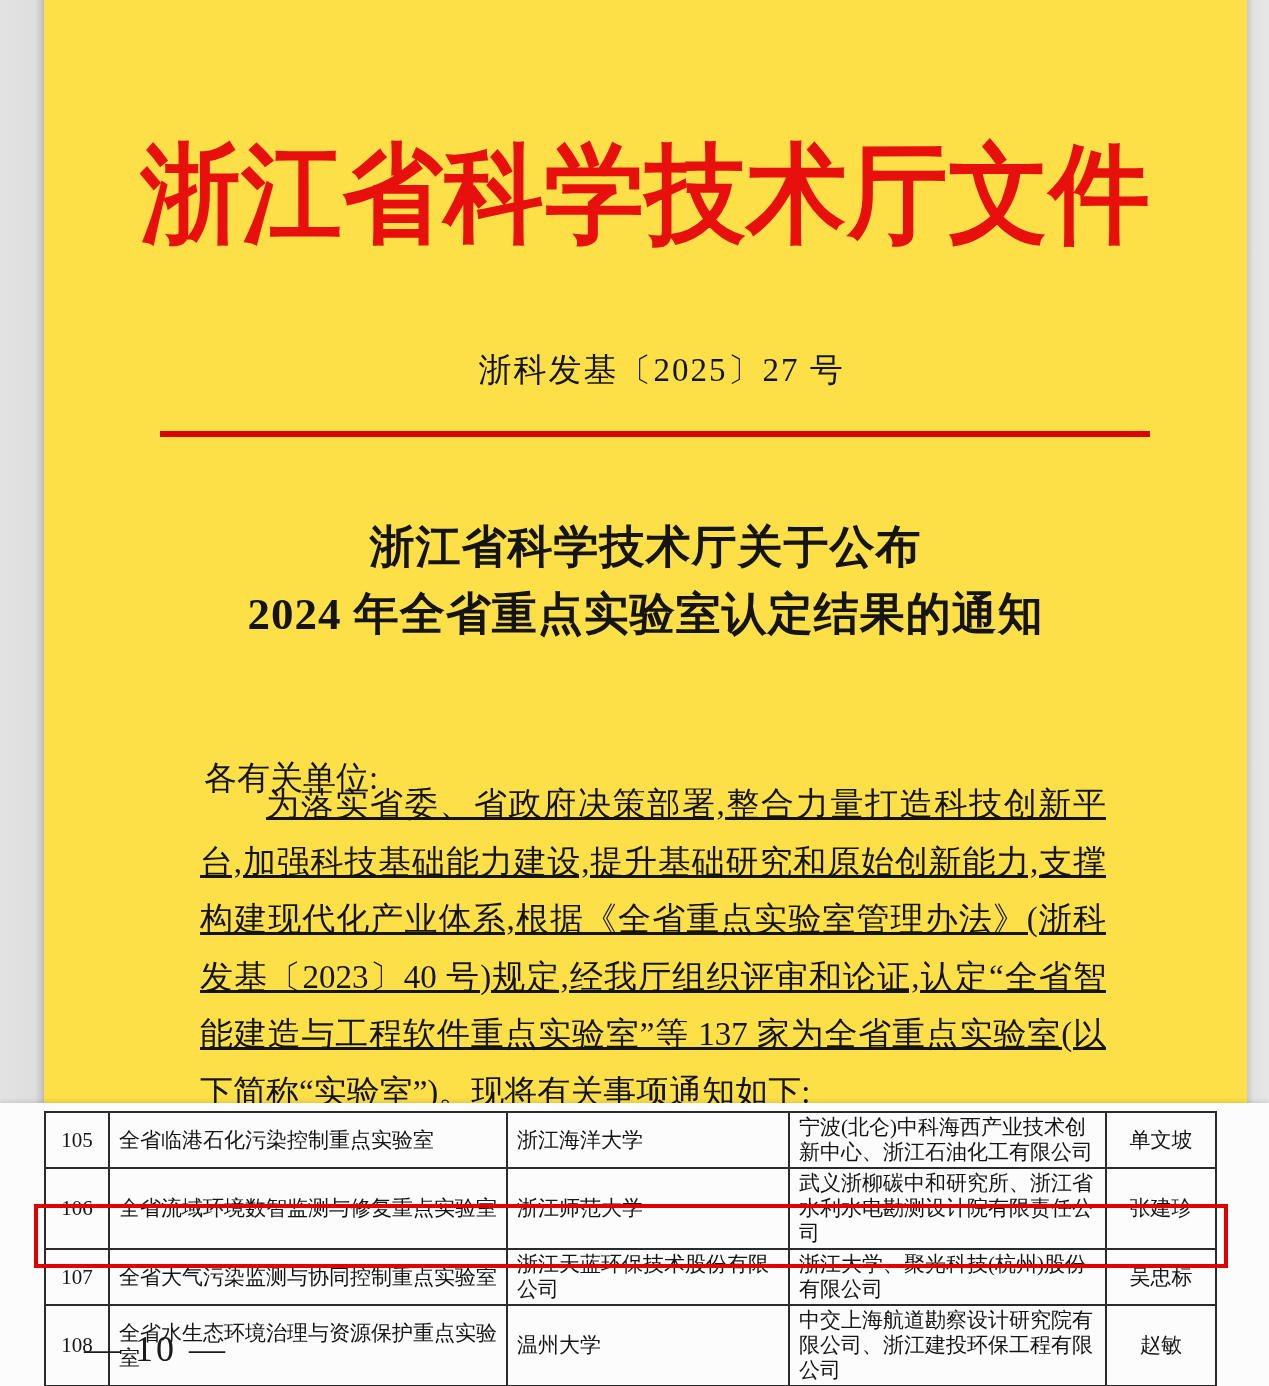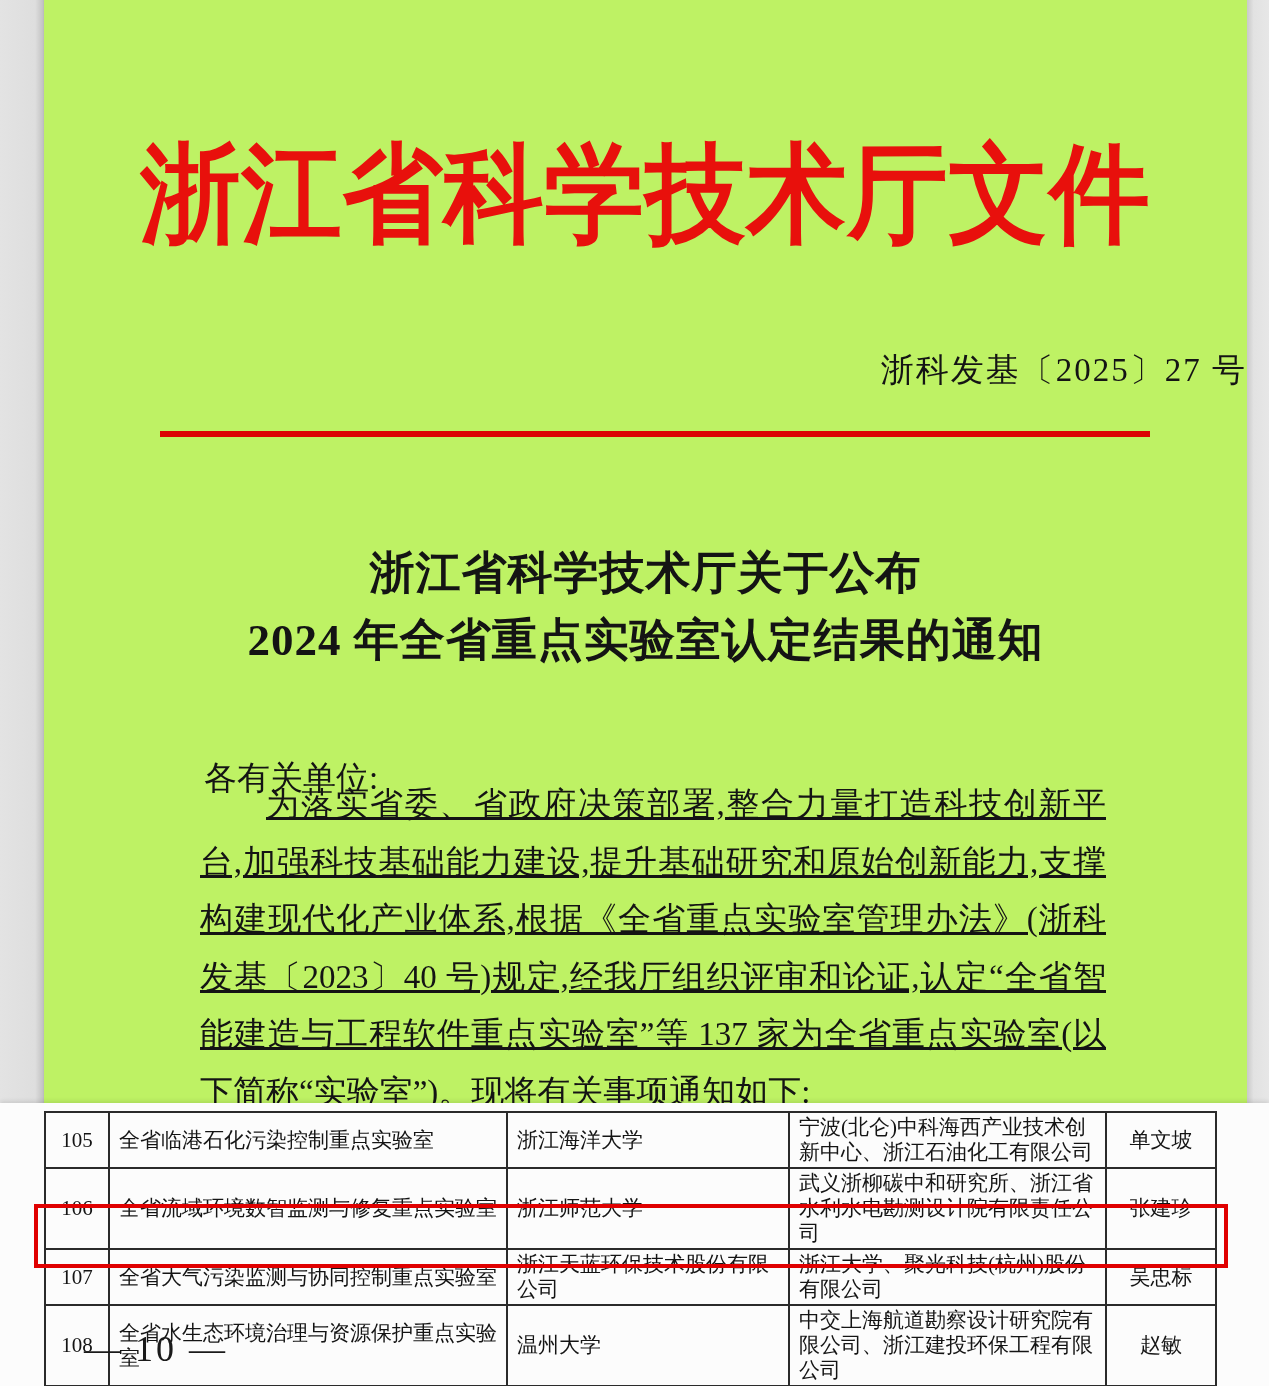--- a/index.html
+++ b/index.html
@@ -18,43 +18,43 @@
     background: linear-gradient(to right, #e3e3e3 0%, #dedede 80%, #c2c2c2 98%, #b5b5b5 100%);
   }
   .right-margin {
     position: absolute; left: 1247px; top: 0; width: 22px; height: 1112px;
     background: linear-gradient(to right, #c9c9c9 0%, #e2e2e2 30%, #e7e7e7 100%);
   }
 
   
   .doc-page {
     position: absolute; left: 44px; top: 0; width: 1203px; height: 1103px;
-    background: #bef264;
+    background: #fde047;
   }
   .header-title {
     position: absolute; left: 0; top: 128px; width: 100%;
     text-align: center;
     font-size: 100px; font-weight: bold;
     color: #e8100c;
     letter-spacing: 1px;
     transform: scaleY(1.08);
     white-space: nowrap;
   }
   .doc-number {
-    position: absolute; left: 0; top: 348px; width: 100%;
-    text-align: right; font-size: 33px; letter-spacing: 2px;
+    position: absolute; left: 16px; top: 348px; width: 100%;
+    text-align: center; font-size: 33px; letter-spacing: 2px;
   }
   .red-line {
     position: absolute; left: 116px; top: 431px; width: 990px; height: 6px;
     background: #db0404;
   }
   .notice-title {
     position: absolute; left: 0; top: 514px; width: 100%;
     text-align: center; font-size: 45px; font-weight: bold;
-    line-height: 67px; letter-spacing: 1px; margin-top: 26px;
+    line-height: 67px; letter-spacing: 1px;
   }
   .salutation {
     position: absolute; left: 160px; top: 756px;
     font-size: 33px;
   }
   .body-par {
     position: absolute; left: 156px; top: 776px; width: 906px;
     font-size: 33px; line-height: 57.5px;
     text-align: justify; text-indent: 2em;
     word-break: break-all;

